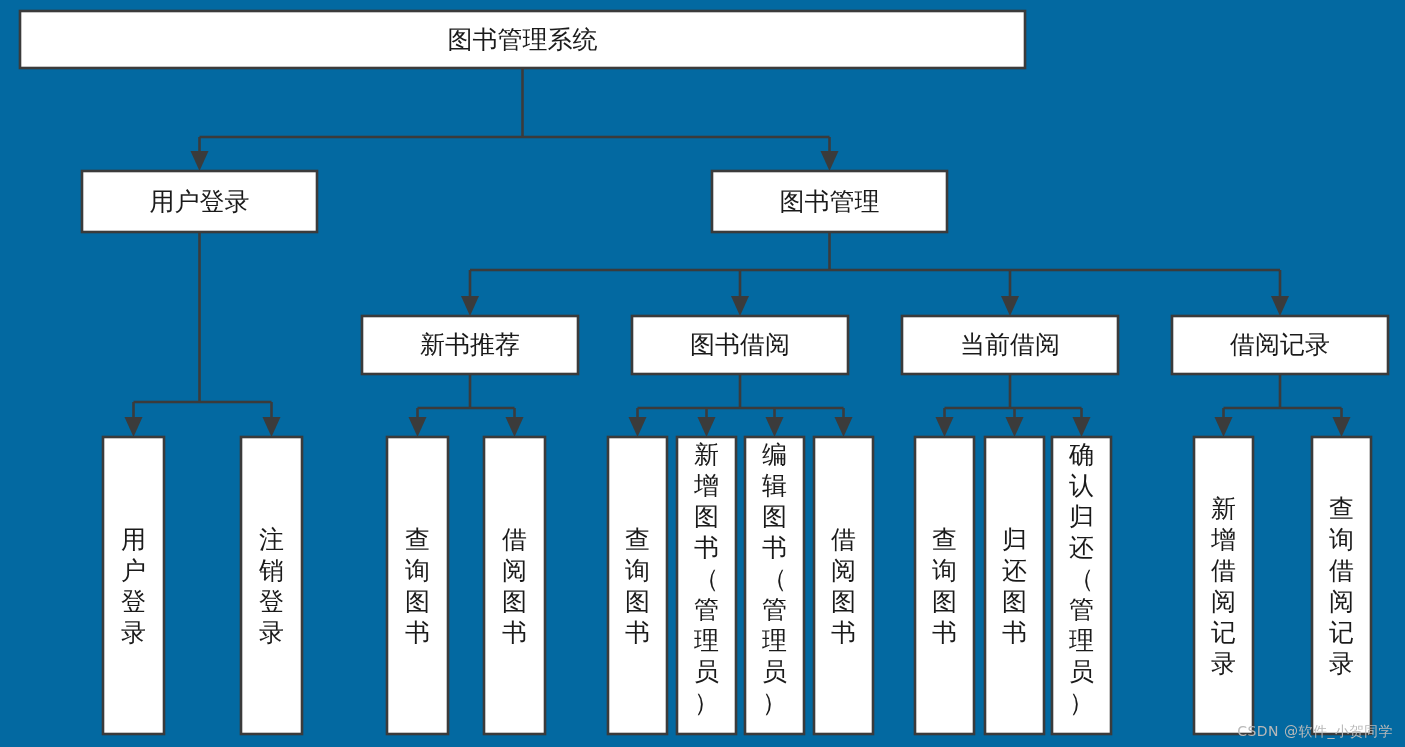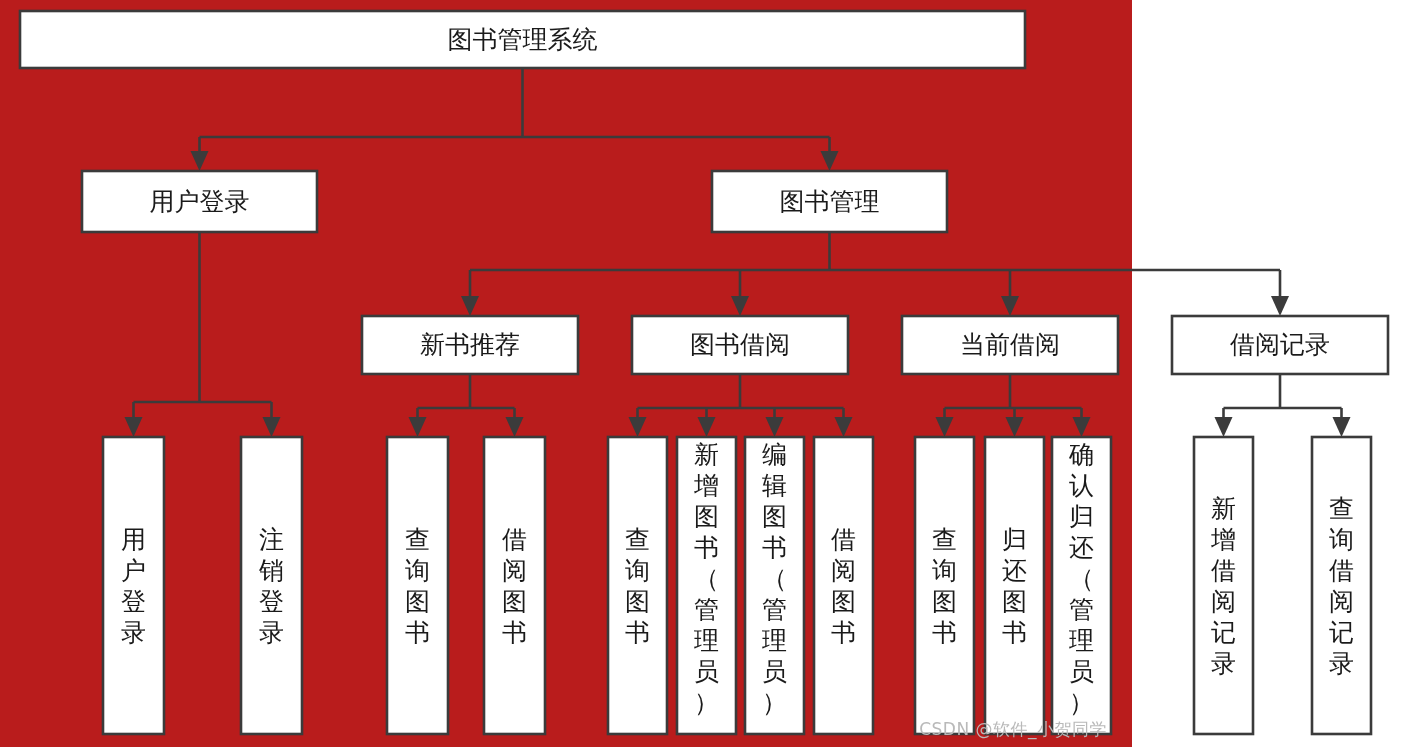--- a/index.html
+++ b/index.html
@@ -8,23 +8,23 @@
     background: #ffffff;
   }
   body {
     width: 1405px;
     height: 747px;
     font-family: "DejaVu Sans", "Liberation Sans", sans-serif;
     overflow: hidden;
   }
   #diagram-root {
     position: relative;
-    width: 1132px;
+    width: 1405px;
     height: 747px;
-    background: #b91c1c;
+    background: #0369a1;
   }
   svg.diagram-canvas {
     position: absolute;
     top: 0;
     left: 0;
     width: 1405px;
     height: 747px;
     display: block;
   }
   .node-box {
@@ -53,24 +53,24 @@
     font-family: "DejaVu Sans", "Liberation Sans", sans-serif;
     font-size: 25px;
     fill: #1a1a1a;
   }
   
   .vtext-glyph {
     text-anchor: middle;
   }
   .watermark {
     position: absolute;
-    right: 25px;
+    right: 12px;
     bottom: 6px;
     font-family: "DejaVu Sans", "Liberation Sans", sans-serif;
-    font-size: 17px;
+    font-size: 14px;
     color: #b9b9b9;
     letter-spacing: 0.5px;
     white-space: nowrap;
     user-select: none;
   }
 </style>
 </head>
 <body>
 
 <div id="diagram-root">

